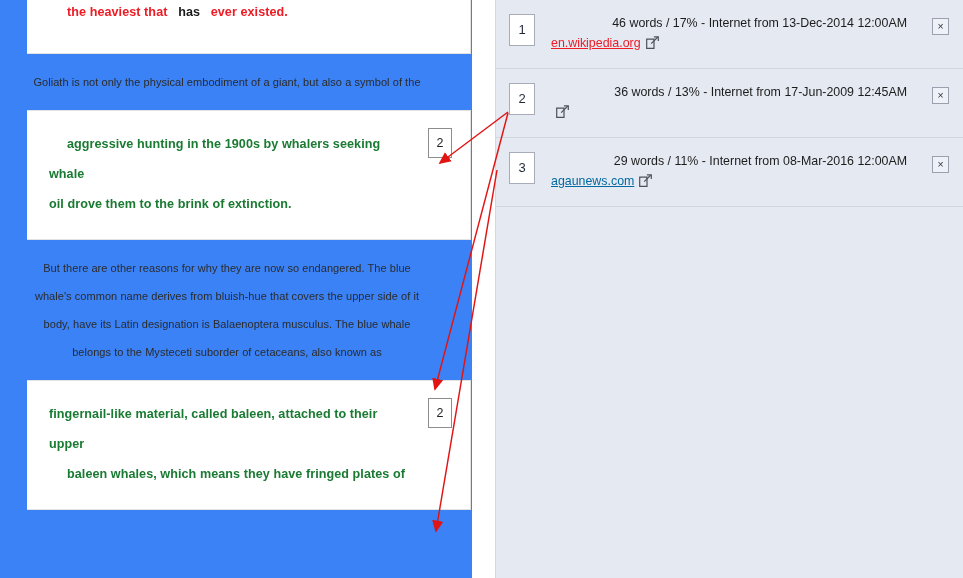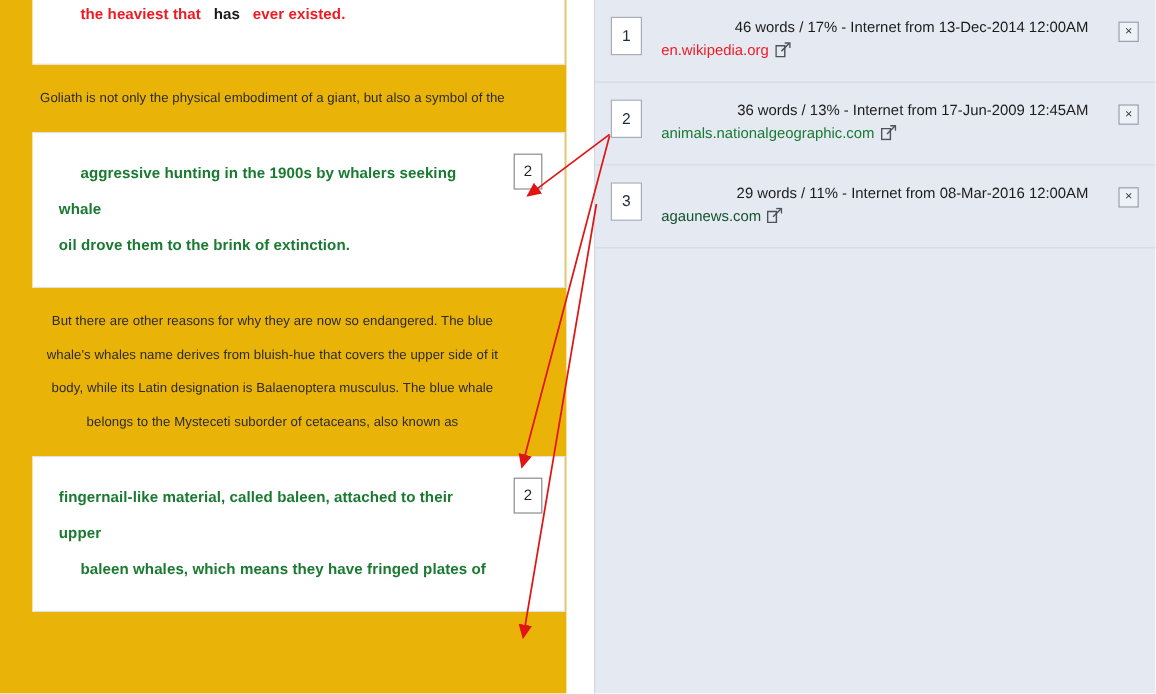--- a/index.html
+++ b/index.html
@@ -19,21 +19,21 @@
     overflow: hidden;
   }
 
   
   #doc-panel {
     position: absolute;
     left: 0;
     top: 0;
     width: 472px;
     height: 578px;
-    background: #eab308;
+    background: #3b82f6;
     overflow: hidden;
   }
 
   .doc-inner {
     position: relative;
     width: 472px;
   }
 
   
   .para {
@@ -138,25 +138,26 @@
   }
 
   .src-linkline {
     margin-top: 1px;
     line-height: 18px;
     white-space: nowrap;
   }
 
   .src-link {
     font-size: 12.4px;
+    text-decoration: underline;
     cursor: pointer;
   }
   .l-red   { color: #ee1b24; }
   .l-green { color: #1a7a32; }
-  .l-blue  { color: #14532d; }
+  .l-blue  { color: #0369a1; }
 
   .ext-icon {
     display: inline-block;
     position: relative;
     width: 13px;
     height: 13px;
     margin-left: 5px;
     vertical-align: -2px;
   }
 
@@ -200,22 +201,22 @@
         </div>
         <div class="gap"></div>
         <div class="match-card">
           <div class="mline indent"><span class="m-green">aggressive hunting in the 1900s by whalers seeking whale</span></div>
           <div class="mline"><span class="m-green">oil drove them to the brink of extinction.</span></div>
           <div class="doc-badge" style="right: 18px; top: 17px;">2</div>
         </div>
         <div class="gap"></div>
         <div class="para">
           <div>But there are other reasons for why they are now so endangered. The blue</div>
-          <div>whale's whales name derives from bluish-hue that covers the upper side of it</div>
-          <div>body, while its Latin designation is Balaenoptera musculus. The blue whale</div>
+          <div>whale's common name derives from bluish-hue that covers the upper side of it</div>
+          <div>body, have its Latin designation is Balaenoptera musculus. The blue whale</div>
           <div>belongs to the Mysteceti suborder of cetaceans, also known as</div>
         </div>
         <div class="gap"></div>
         <div class="match-card">
           <div class="mline"><span class="m-green">fingernail-like material, called baleen, attached to their upper</span></div>
           <div class="mline indent"><span class="m-green">baleen whales, which means they have fringed plates of</span></div>
           <div class="doc-badge" style="right: 18px; top: 17px;">2</div>
         </div>
         <div class="gap"></div>
       </div>
@@ -232,21 +233,21 @@
                   <path d="M5.2 7.6 L11.6 1.3" fill="none" stroke="#4d5159" stroke-width="1.2"></path>
                   <path d="M7.9 0.8 H12.3 V5.0" fill="none" stroke="#4d5159" stroke-width="1.2"></path>
                 </svg></span></div>
           </div>
           <div class="close-btn">×</div>
         </div>
         <div class="src-row">
           <div class="src-badge">2</div>
           <div class="src-body">
             <div class="src-meta">36 words / 13% - Internet from 17-Jun-2009 12:45AM</div>
-            <div class="src-linkline"><span class="src-link l-green">animals.nationalgeographic.com</span><span class="ext-icon"><svg width="13" height="13" viewBox="0 0 13 13">
+            <div class="src-linkline"><span class="ext-icon"><svg width="13" height="13" viewBox="0 0 13 13">
                   <path d="M0.7 3.2 H8.0 V12.3 H0.7 Z" fill="none" stroke="#4d5159" stroke-width="1.2"></path>
                   <path d="M5.2 7.6 L11.6 1.3" fill="none" stroke="#4d5159" stroke-width="1.2"></path>
                   <path d="M7.9 0.8 H12.3 V5.0" fill="none" stroke="#4d5159" stroke-width="1.2"></path>
                 </svg></span></div>
           </div>
           <div class="close-btn">×</div>
         </div>
         <div class="src-row">
           <div class="src-badge">3</div>
           <div class="src-body">

